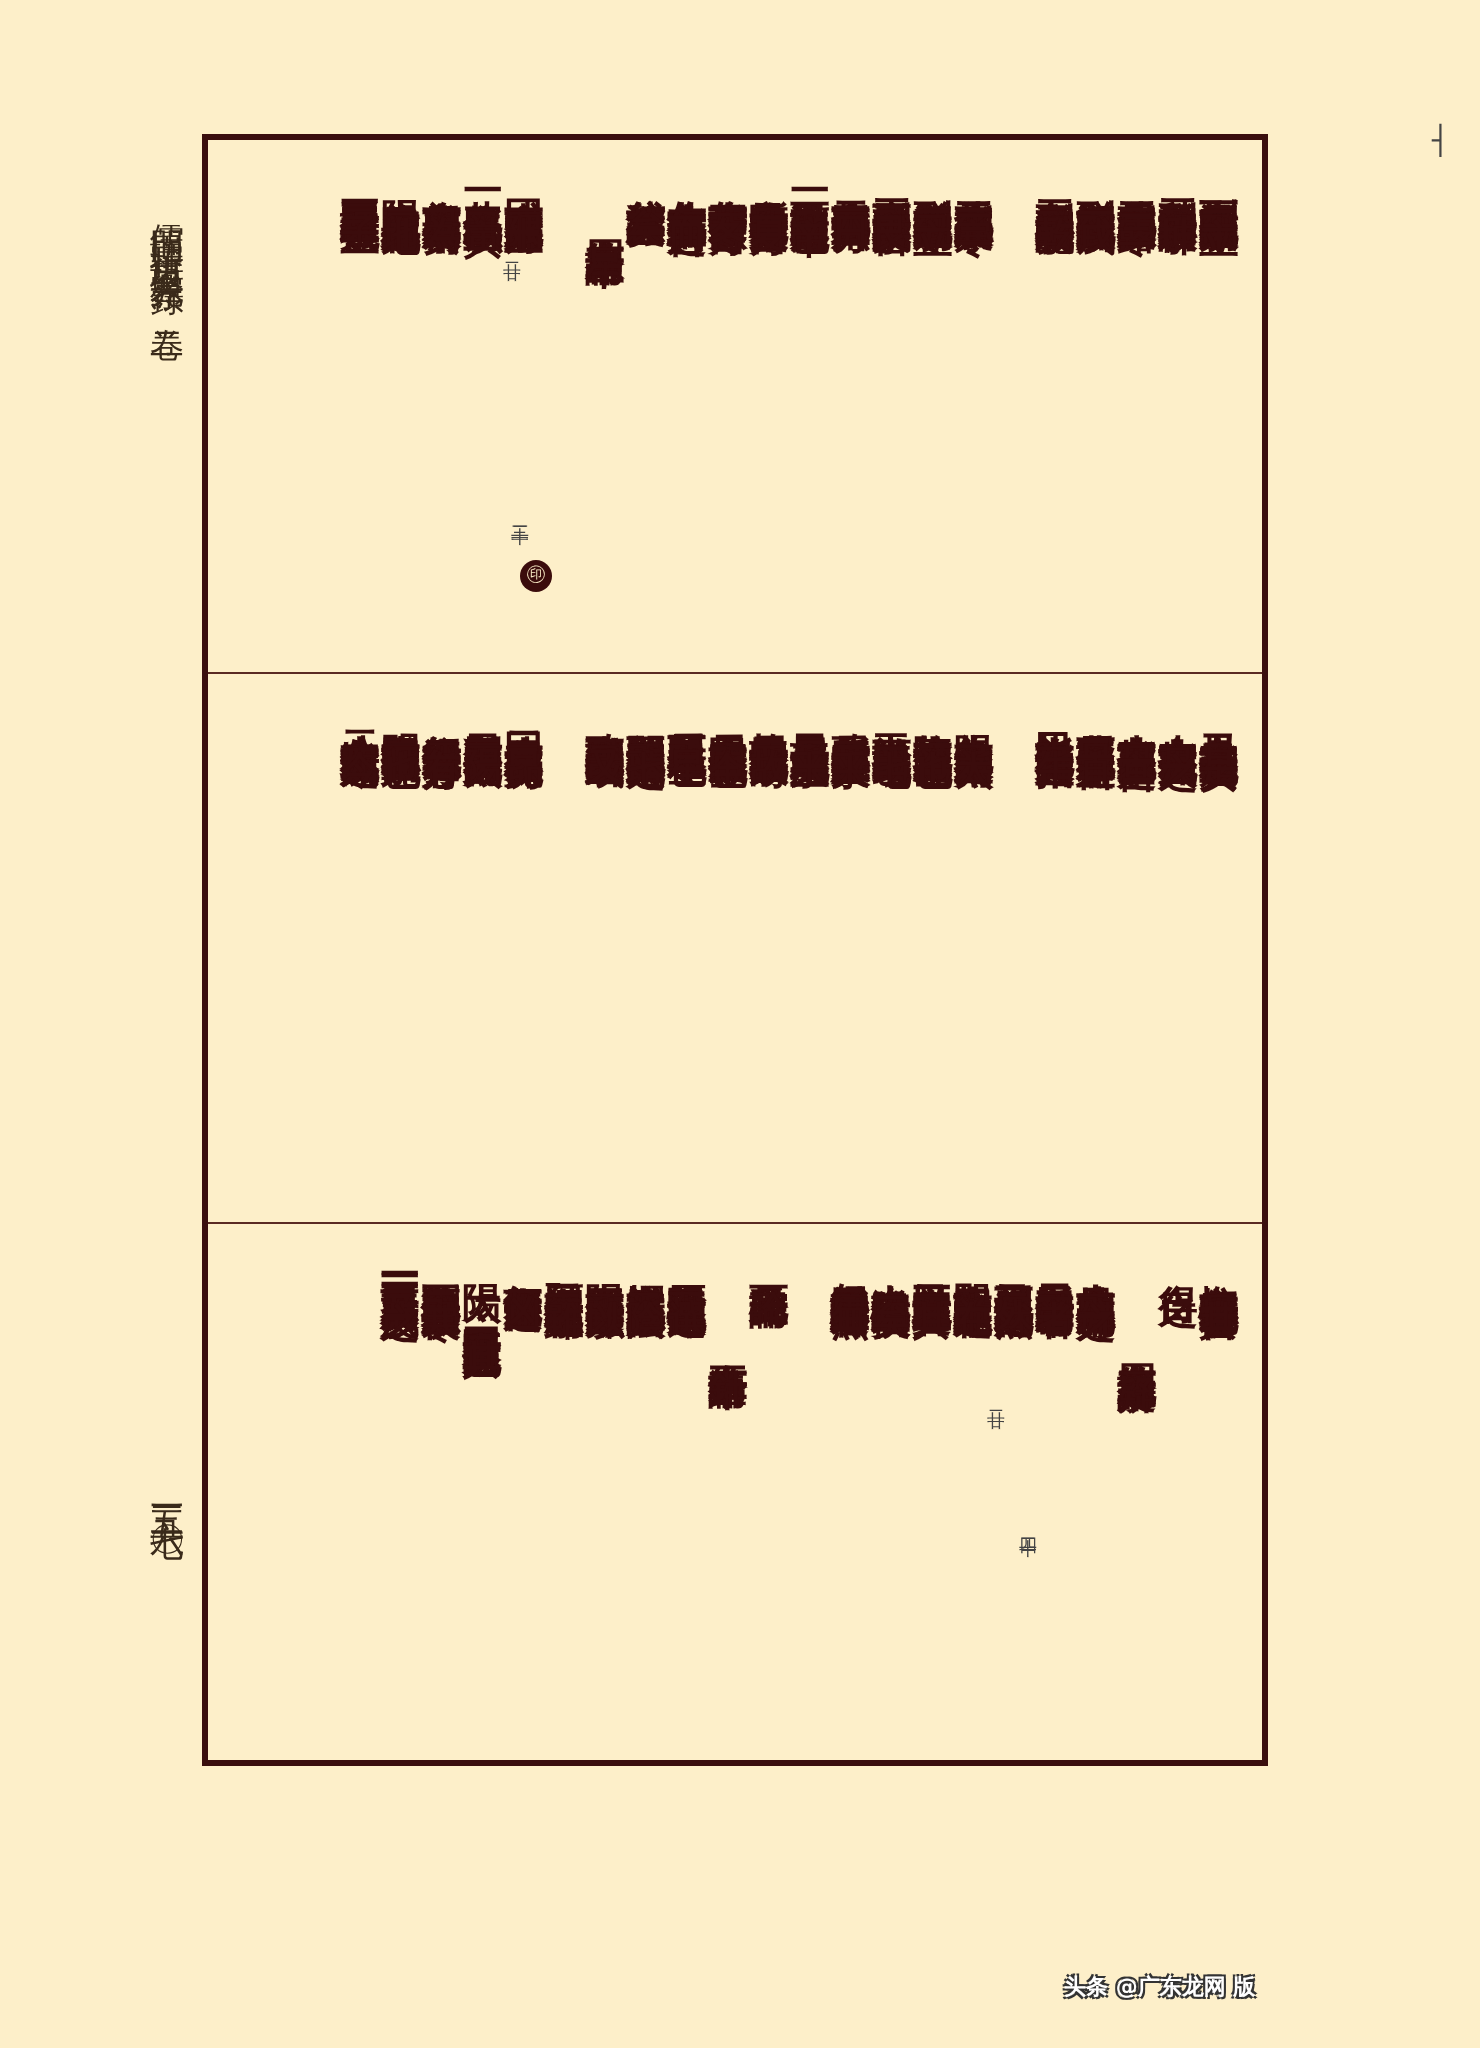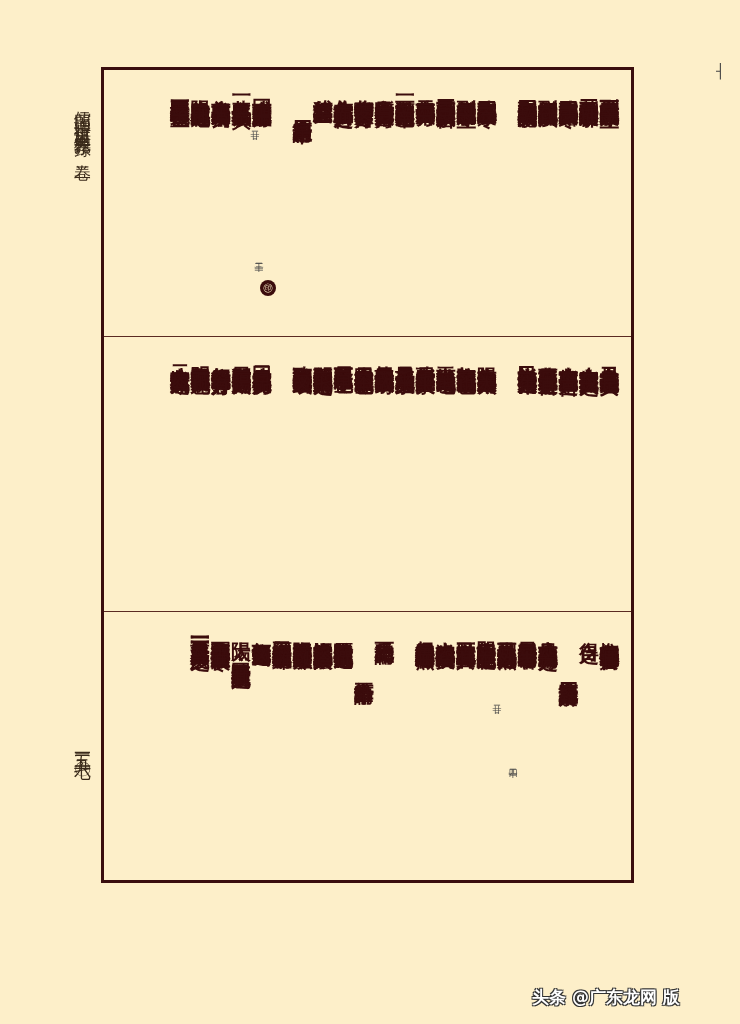--- a/index.html
+++ b/index.html
@@ -37,21 +37,21 @@
     position:absolute; left:72px; top:98px; writing-mode:vertical-rl; text-orientation:upright;
     font-size:17px; letter-spacing:3px; color:#3a2a1a; font-weight:normal;
   }
   .side-page {
     position:absolute; left:72px; top:740px; writing-mode:vertical-rl; text-orientation:upright;
     font-size:17px; letter-spacing:2px; color:#3a2a1a;
   }
   .corner-mark { position:absolute; left:716px; top:63px; font-size:14px; color:#444; }
   .watermark {
     position:absolute; left:532px; top:986px; font-family:"DejaVu Sans","Liberation Sans",sans-serif;
-    font-size:17px; color:#fff; font-weight:bold;
+    font-size:11px; color:#fff; font-weight:bold;
     text-shadow: 1px 1px 0 #333, -1px -1px 0 #333, 1px -1px 0 #333, -1px 1px 0 #333;
   }
 </style>
 </head>
 <body>
 
 <div class="side-title">儒門崇理折衷堪輿完孝録　卷二</div>
 <div class="side-page">三五一六〇七</div>
 <div class="corner-mark">┤</div>
 

